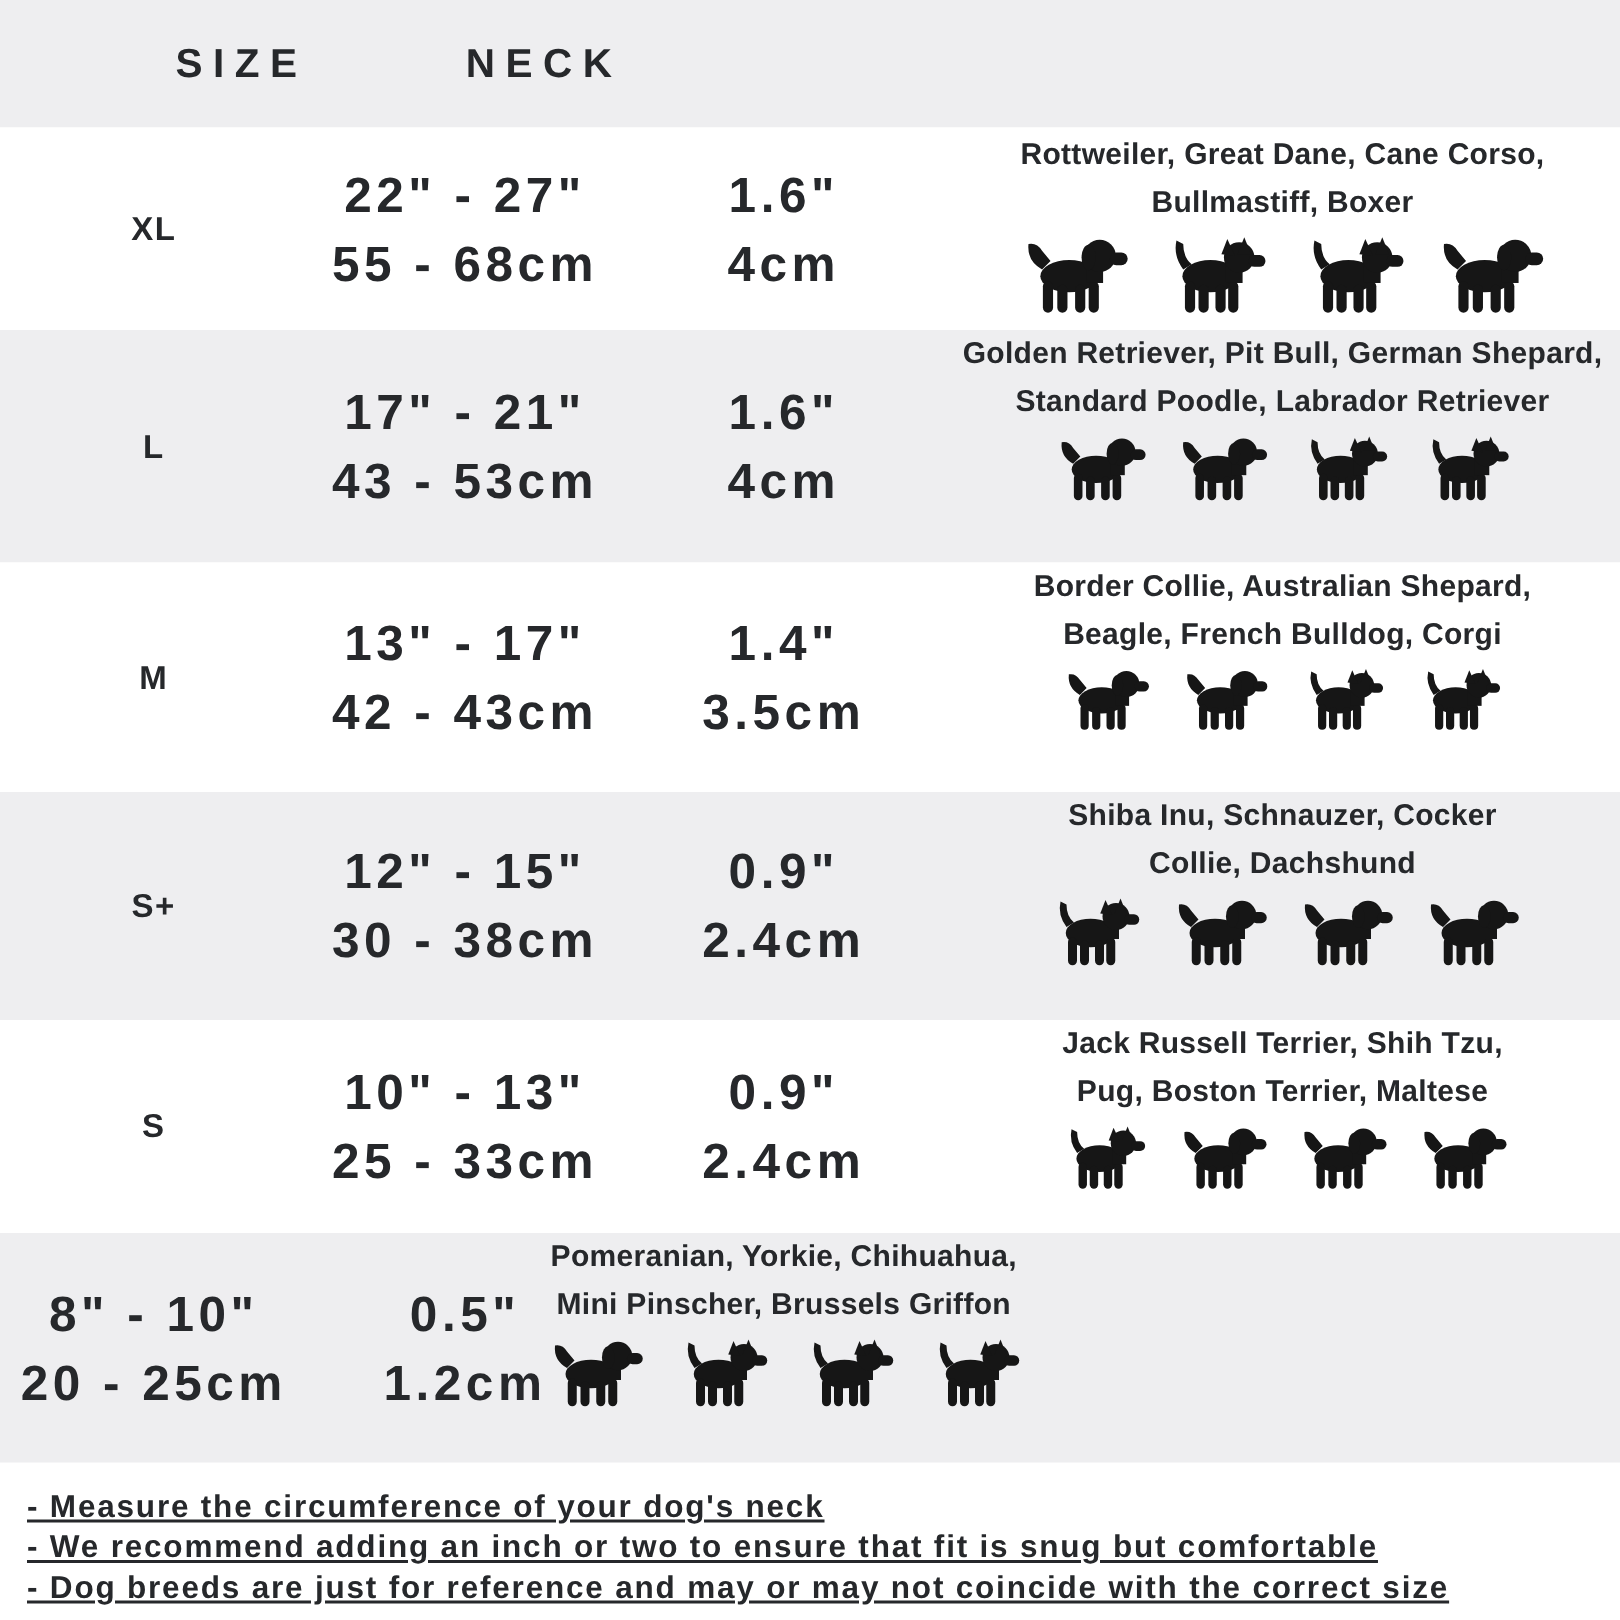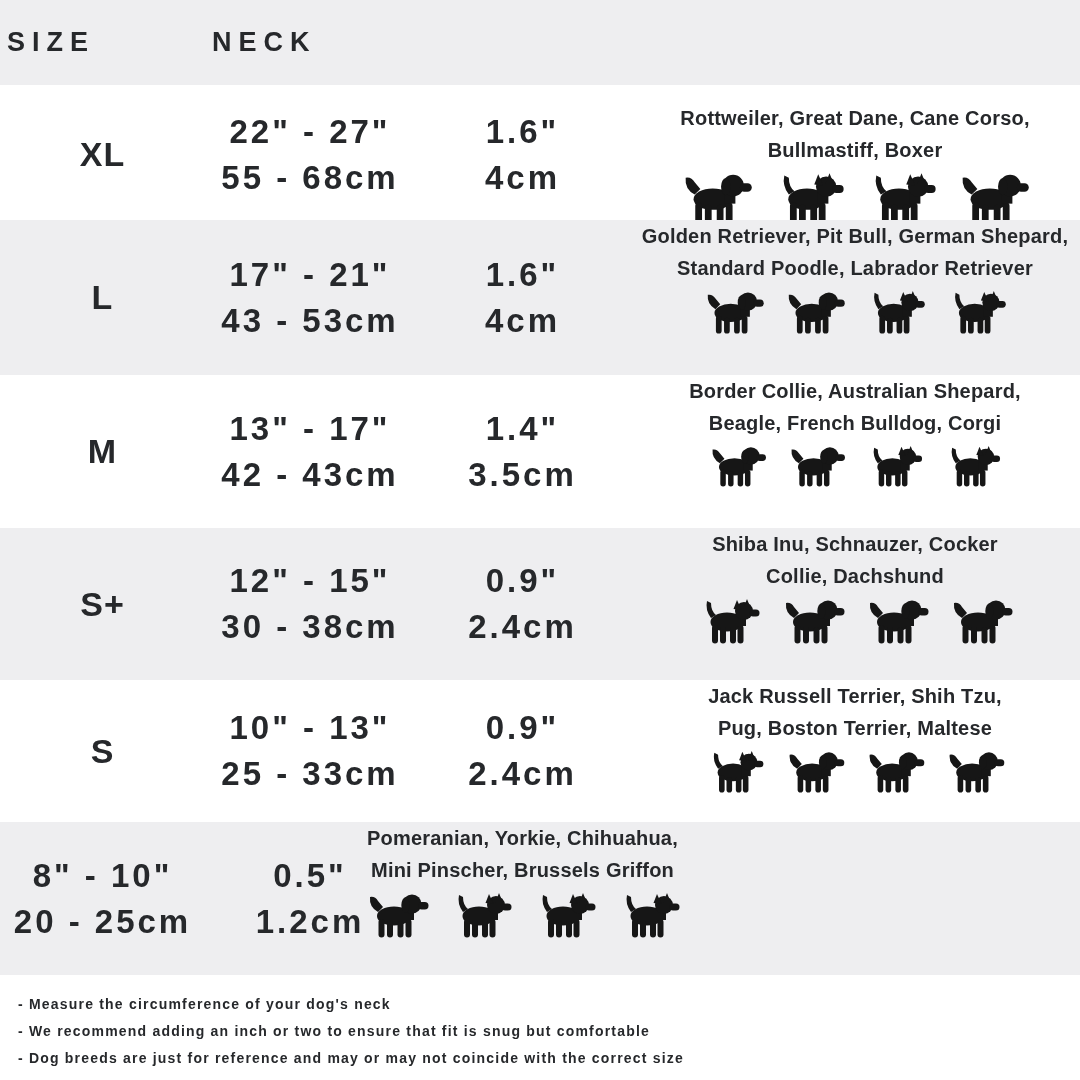--- a/index.html
+++ b/index.html
@@ -8,54 +8,55 @@
     font-family:"Liberation Sans", sans-serif;
     color:#26282b;
   }
   .sheet{width:1080px;height:1080px;display:flex;flex-direction:column;background:#ffffff;}
 
   
   .thead{
     height:85px;flex:0 0 85px;background:#eeeef0;
     display:grid;grid-template-columns:205px 210px 215px 1fr;align-items:center;
   }
-  .th{font-weight:700;font-size:27px;letter-spacing:7px;text-align:left;padding-left:7px;}
+  .th{font-weight:700;font-size:27px;letter-spacing:7px;text-align:right;padding-left:7px;}
 
   
   .trow{display:grid;grid-template-columns:205px 210px 215px 1fr;background:#ffffff;}
   .trow.alt{background:#eeeef0;}
   .r0{height:135px;flex:0 0 135px;}
   .r1{height:155px;flex:0 0 155px;}
   .r2{height:153px;flex:0 0 153px;}
   .r3{height:152px;flex:0 0 152px;}
   .r4{height:142px;flex:0 0 142px;}
   .r5{height:153px;flex:0 0 153px;}
 
   .cell{display:flex;flex-direction:column;justify-content:center;align-items:center;}
-  .size-label{font-size:34px;font-weight:700;letter-spacing:1px;}
+  .size-label{font-size:22px;font-weight:700;letter-spacing:1px;}
   .meas{font-size:33px;font-weight:700;letter-spacing:3px;line-height:46px;white-space:nowrap;text-align:center;}
 
   .breeds-cell{justify-content:flex-start;}
-  .r0 .breeds-cell{padding-top:17px;}
+  .r0 .breeds-cell{padding-top:2px;}
   .breed-line{
     font-size:20px;font-weight:700;line-height:32px;white-space:nowrap;
     text-align:center;letter-spacing:0.2px;
   }
   .dogs{display:flex;align-items:flex-end;gap:20px;margin-top:6px;}
   .dog{height:46px;width:auto;fill:#161616;}
   .r0 .dog{height:52px;}
   .r1 .dog{height:44px;}
   .r2 .dog{height:42px;}
   .r4 .dog{height:43px;}
 
   
   .notes{flex:1 1 auto;padding:16px 0 0 18px;}
   .note-line{
-    font-size:14px;font-weight:700;letter-spacing:1.2px;line-height:27px;
+    font-size:21px;font-weight:700;letter-spacing:1.2px;line-height:27px;
     white-space:nowrap;
+    text-decoration:underline;
   }
   .defs-holder{position:absolute;width:0;height:0;overflow:hidden;}
 </style>
 </head>
 <body>
 
 <svg class="defs-holder" aria-hidden="true">
   <defs>
     <symbol id="dog-a" viewBox="0 0 64 46">
       <path d="M13 20 Q4 15 5 5 Q10 4 13 9 L18 15 Z"></path>

